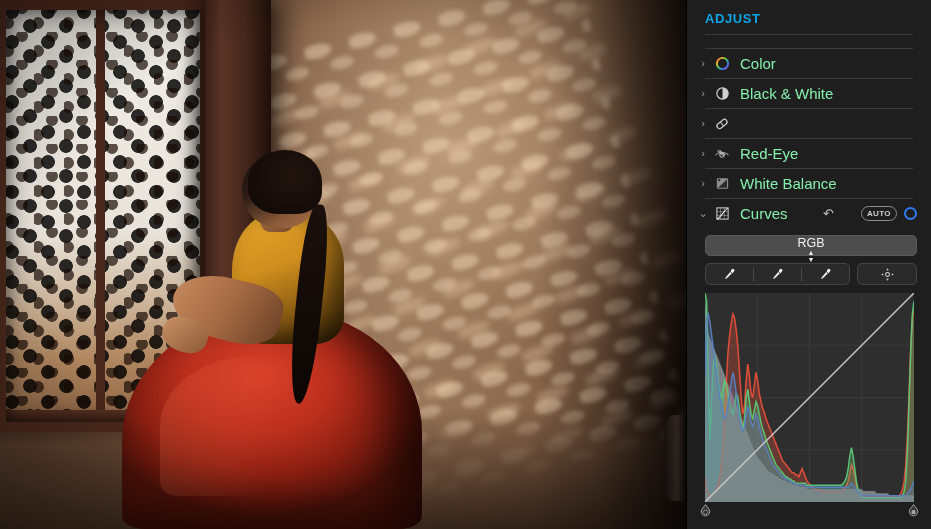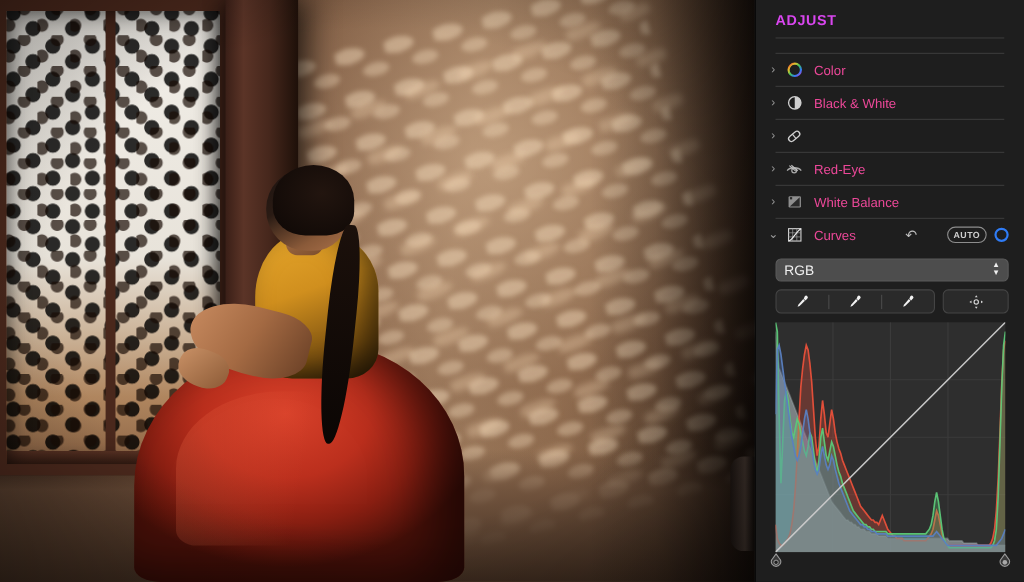--- a/index.html
+++ b/index.html
@@ -157,57 +157,58 @@
 
   
   .panel {
     position: relative; width: 245px; height: 529px;
     background: #1e1e1e;
     border-left: 1px solid #000;
     color: #d6d6d6;
   }
   .panel-title {
     font-size: 13px; font-weight: bold; letter-spacing: .6px;
-    color: #d946ef; padding: 11px 0 8px 18px;
+    color: #0ea5e9; padding: 11px 0 8px 18px;
   }
   .rule { height: 1px; background: #3a3a3a; margin: 0 18px; }
   .rule.top-gap { margin-top: 13px; }
 
   .row {
     display: flex; align-items: center; height: 29px; padding: 0 14px 0 10px;
   }
   .chev {
     width: 12px; flex: 0 0 12px; color: #9a9a9a; font-size: 11px; text-align: center;
     line-height: 1;
   }
   .row-icon {
     width: 20px; height: 18px; flex: 0 0 20px; margin-left: 3px; margin-right: 8px;
     display: flex; align-items: center; justify-content: center;
   }
-  .row-label { font-size: 12px; color: #ec4899; flex: 1; }
+  .row-label { font-size: 15px; color: #86efac; flex: 1; }
 
   .row-tools { display: flex; align-items: center; gap: 7px; }
   .undo-btn { color: #bdbdbd; font-size: 13px; line-height: 1; }
   .auto-btn {
     border: 1px solid #8d8d8d; border-radius: 8px; color: #cfcfcf;
     font-size: 8px; font-weight: bold; letter-spacing: .4px;
     padding: 1.5px 5px 2px;
     margin-left: 20px;
   }
   .toggle-ring {
     width: 13px; height: 13px; border-radius: 50%;
     border: 2px solid #2f7cf6;
   }
 
   
   .select {
     margin: 7px 14px 0 18px; height: 21px; border-radius: 5px;
     background: #4d4d4d; display: flex; align-items: center;
     padding: 0 7px; font-size: 12.5px; color: #f0f0f0;
     border: .5px solid #5a5a5a;
+    flex-direction: column;
   }
   .select span:first-child { flex: 1; }
   .stepper { display: flex; flex-direction: column; gap: 1px; align-items: center; color: #efefef; font-size: 7px; line-height: 6px; }
 
   
   .tool-row { display: flex; gap: 7px; margin: 7px 14px 0 18px; height: 22px; }
   .tool-group {
     flex: 1; background: #2a2a2a; border: .5px solid #444; border-radius: 5px;
     display: flex; align-items: center;
   }

